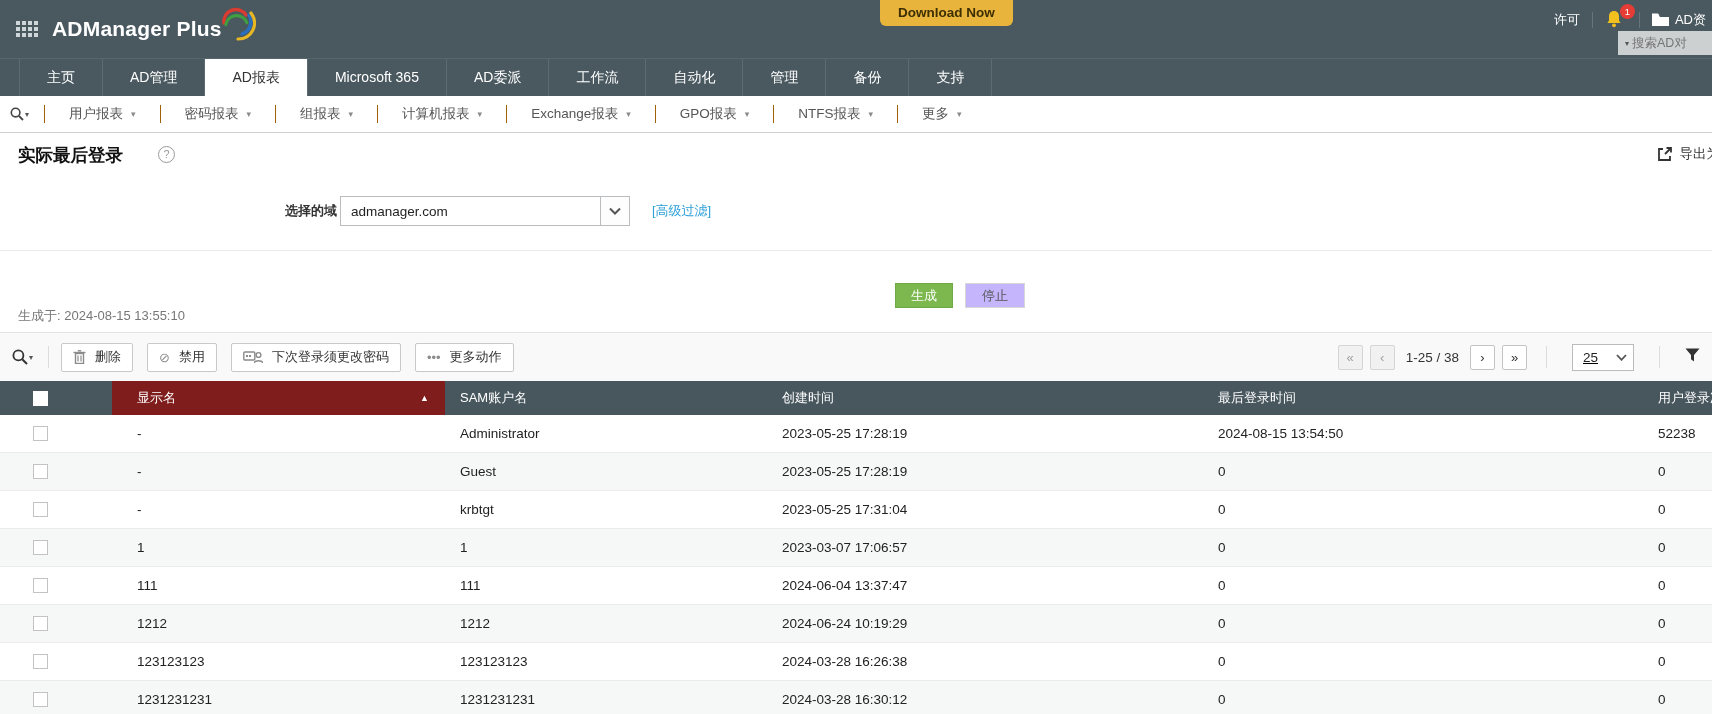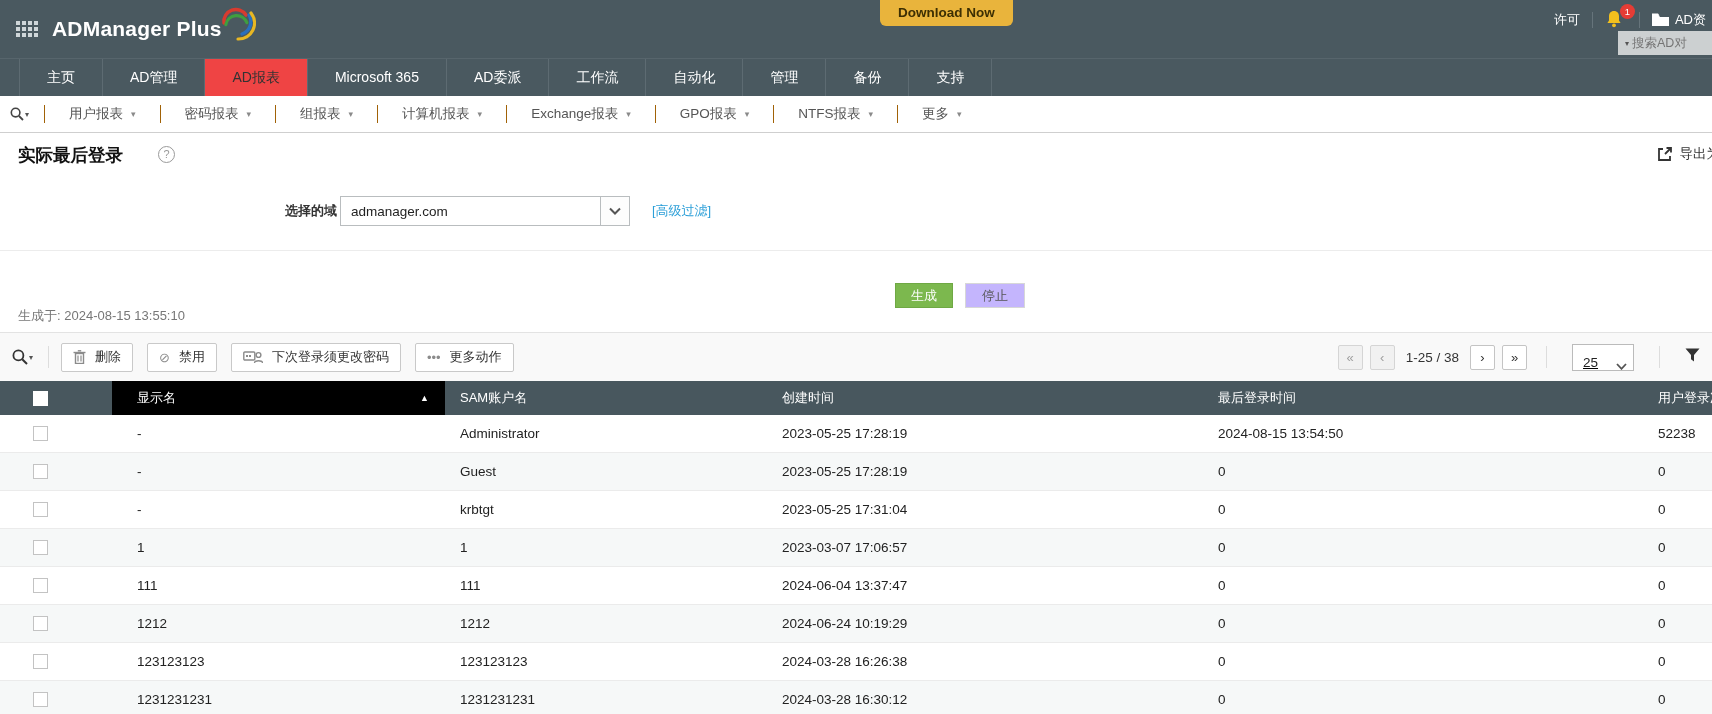--- a/index.html
+++ b/index.html
@@ -23,21 +23,21 @@
   .adres { display:flex; align-items:center; gap:6px; max-width:74px; overflow:hidden; white-space:nowrap; }
   .top-search { position:absolute; right:0; top:31px; width:94px; height:24px; background:#ccd0d1; display:flex;
     align-items:center; overflow:hidden; padding-left:6px; }
   .top-search input { border:none; background:transparent; outline:none; font-size:12.5px; color:#555; width:120px; }
   .mini-caret { font-size:8px; color:#555; margin:0 3px 0 1px; }
 
   
   .tabbar { height:38px; background:#4a5960; border-top:1px solid #57656c; display:flex; }
   .tab { padding:0 27px; line-height:37px; color:#fff; font-size:14px; border-right:1px solid #5d6b72; cursor:pointer; white-space:nowrap; }
   .tab:first-child { border-left:1px solid #5d6b72; margin-left:19px;font-family:Liberation Serif, serif; }
-  .tab.active { background:#ef4444; color:#333; }
+  .tab.active { background:#ffffff; color:#333; }
 
   
   .subnav { height:37px; background:#fff; border-bottom:1px solid #cfcfcf; display:flex; align-items:center; }
   .snav-search { padding:0 12px 0 10px; display:flex; align-items:center; }
   .snav-item { display:flex; align-items:center; gap:8px; padding:0 24px; height:18px; border-left:1px solid #a16207;
     color:#555; font-size:13.5px; cursor:pointer; white-space:nowrap; }
   .caret { color:#8a8a8a; font-size:9px; }
 
   
   .title-row { position:relative; height:62px; }
@@ -66,35 +66,35 @@
   
   .ttoolbar { height:49px; background:#f9f9f9; border-top:1px solid #e3e3e3; display:flex; align-items:center; padding:0 12px; }
   .tt-sep { width:1px; height:22px; background:#ddd; margin:0 12px; }
   .tbtn { display:flex; align-items:center; gap:9px; height:29px; padding:0 11px; background:#fff; border:1px solid #c9c9c9;
     border-radius:2px; color:#333; font-size:13px; cursor:pointer; margin-right:14px; white-space:nowrap; }
   .tbtn .gl { color:#8b8b8b; font-size:13px; }
   .pager { margin-left:auto; display:flex; align-items:center; gap:7px; }
   .pg { width:25px; height:25px; border:1px solid #d5d5d5; background:#f1f1f1; color:#a0a0a0; font-size:13px; border-radius:2px; cursor:pointer; }
   .pg.en { background:#fff; border-color:#c4c4c4; color:#333; }
   .pg-range { font-size:13.5px; color:#333; margin:0 4px; }
-  .psize { width:62px; height:27px; border:1px solid #bbb; background:#fff; display:flex; align-items:flex-end; cursor:pointer; margin:0 6px;text-decoration:underline; }
+  .psize { width:62px; height:27px; border:1px solid #bbb; background:#fff; display:flex; align-items:center; cursor:pointer; margin:0 6px;text-decoration:underline; }
   .psize .val { flex:1; padding-left:10px; font-size:13.5px; color:#222; }
   .psize .chev { width:24px; display:flex; justify-content:center; }
   .funnel-wrap { margin-left:6px; cursor:pointer; }
 
   
   .grid-header { height:34px; background:#48575e; display:flex; color:#fff; font-size:13px; }
   .th { display:flex; align-items:center; }
   .c0 { width:112px; flex:0 0 112px; }
   .c1 { width:333px; flex:0 0 333px; padding-left:25px; }
   .c2 { width:325px; flex:0 0 325px; padding-left:15px; }
   .c3 { width:440px; flex:0 0 440px; padding-left:12px; }
   .c4 { width:440px; flex:0 0 440px; padding-left:8px; }
   .c5 { flex:1; padding-left:8px; overflow:hidden; white-space:nowrap; }
-  .th.c1 { background:#000000; justify-content:space-between; padding-right:16px; cursor:pointer; }
+  .th.c1 { background:#7f1d1d; justify-content:space-between; padding-right:16px; cursor:pointer; }
   .sort { font-size:9px; color:#fff; }
   .cb { width:15px; height:15px; border:1px solid #c3c3c3; background:#fff; margin-left:33px; display:block; cursor:pointer; }
   .grid-header .cb { border-color:#fff; }
   .tr { height:38px; display:flex; align-items:center; border-bottom:1px solid #ebebeb; font-size:13.5px; color:#222; background:#fff; }
   .tr.alt { background:#f6f8f8; }
   .td { display:flex; align-items:center; height:100%; }
 </style>
 </head>
 <body>
 

